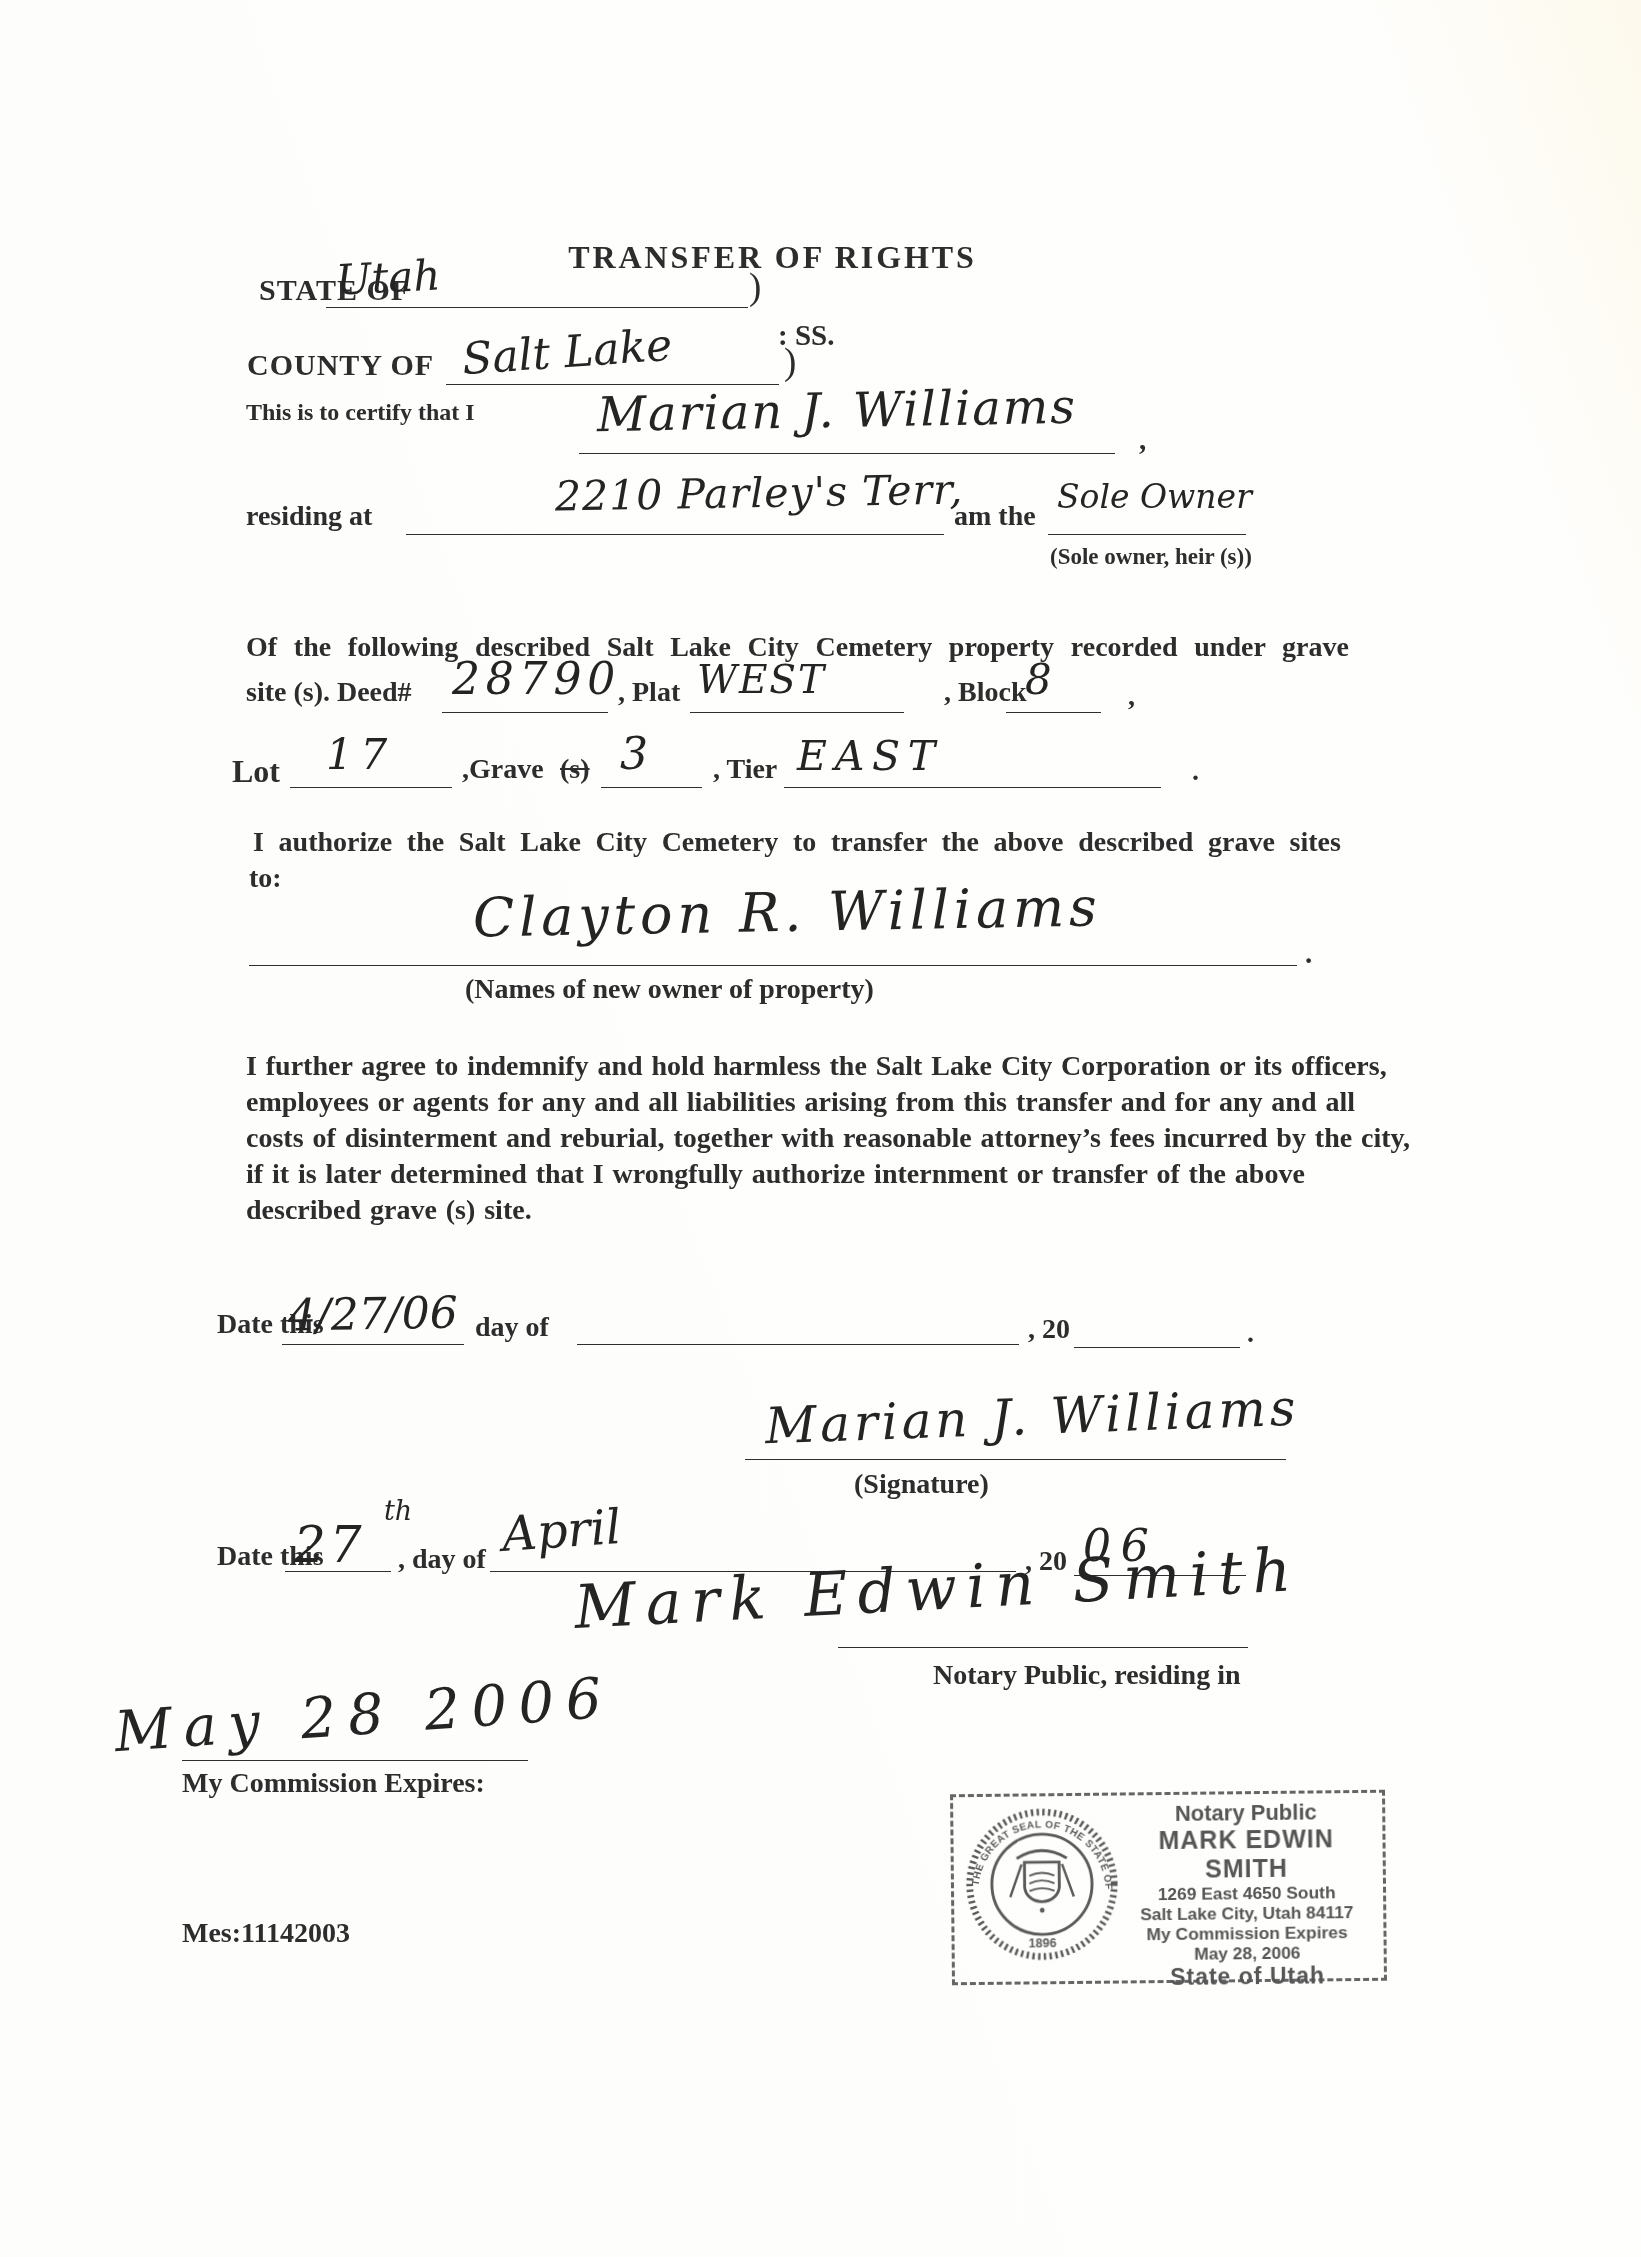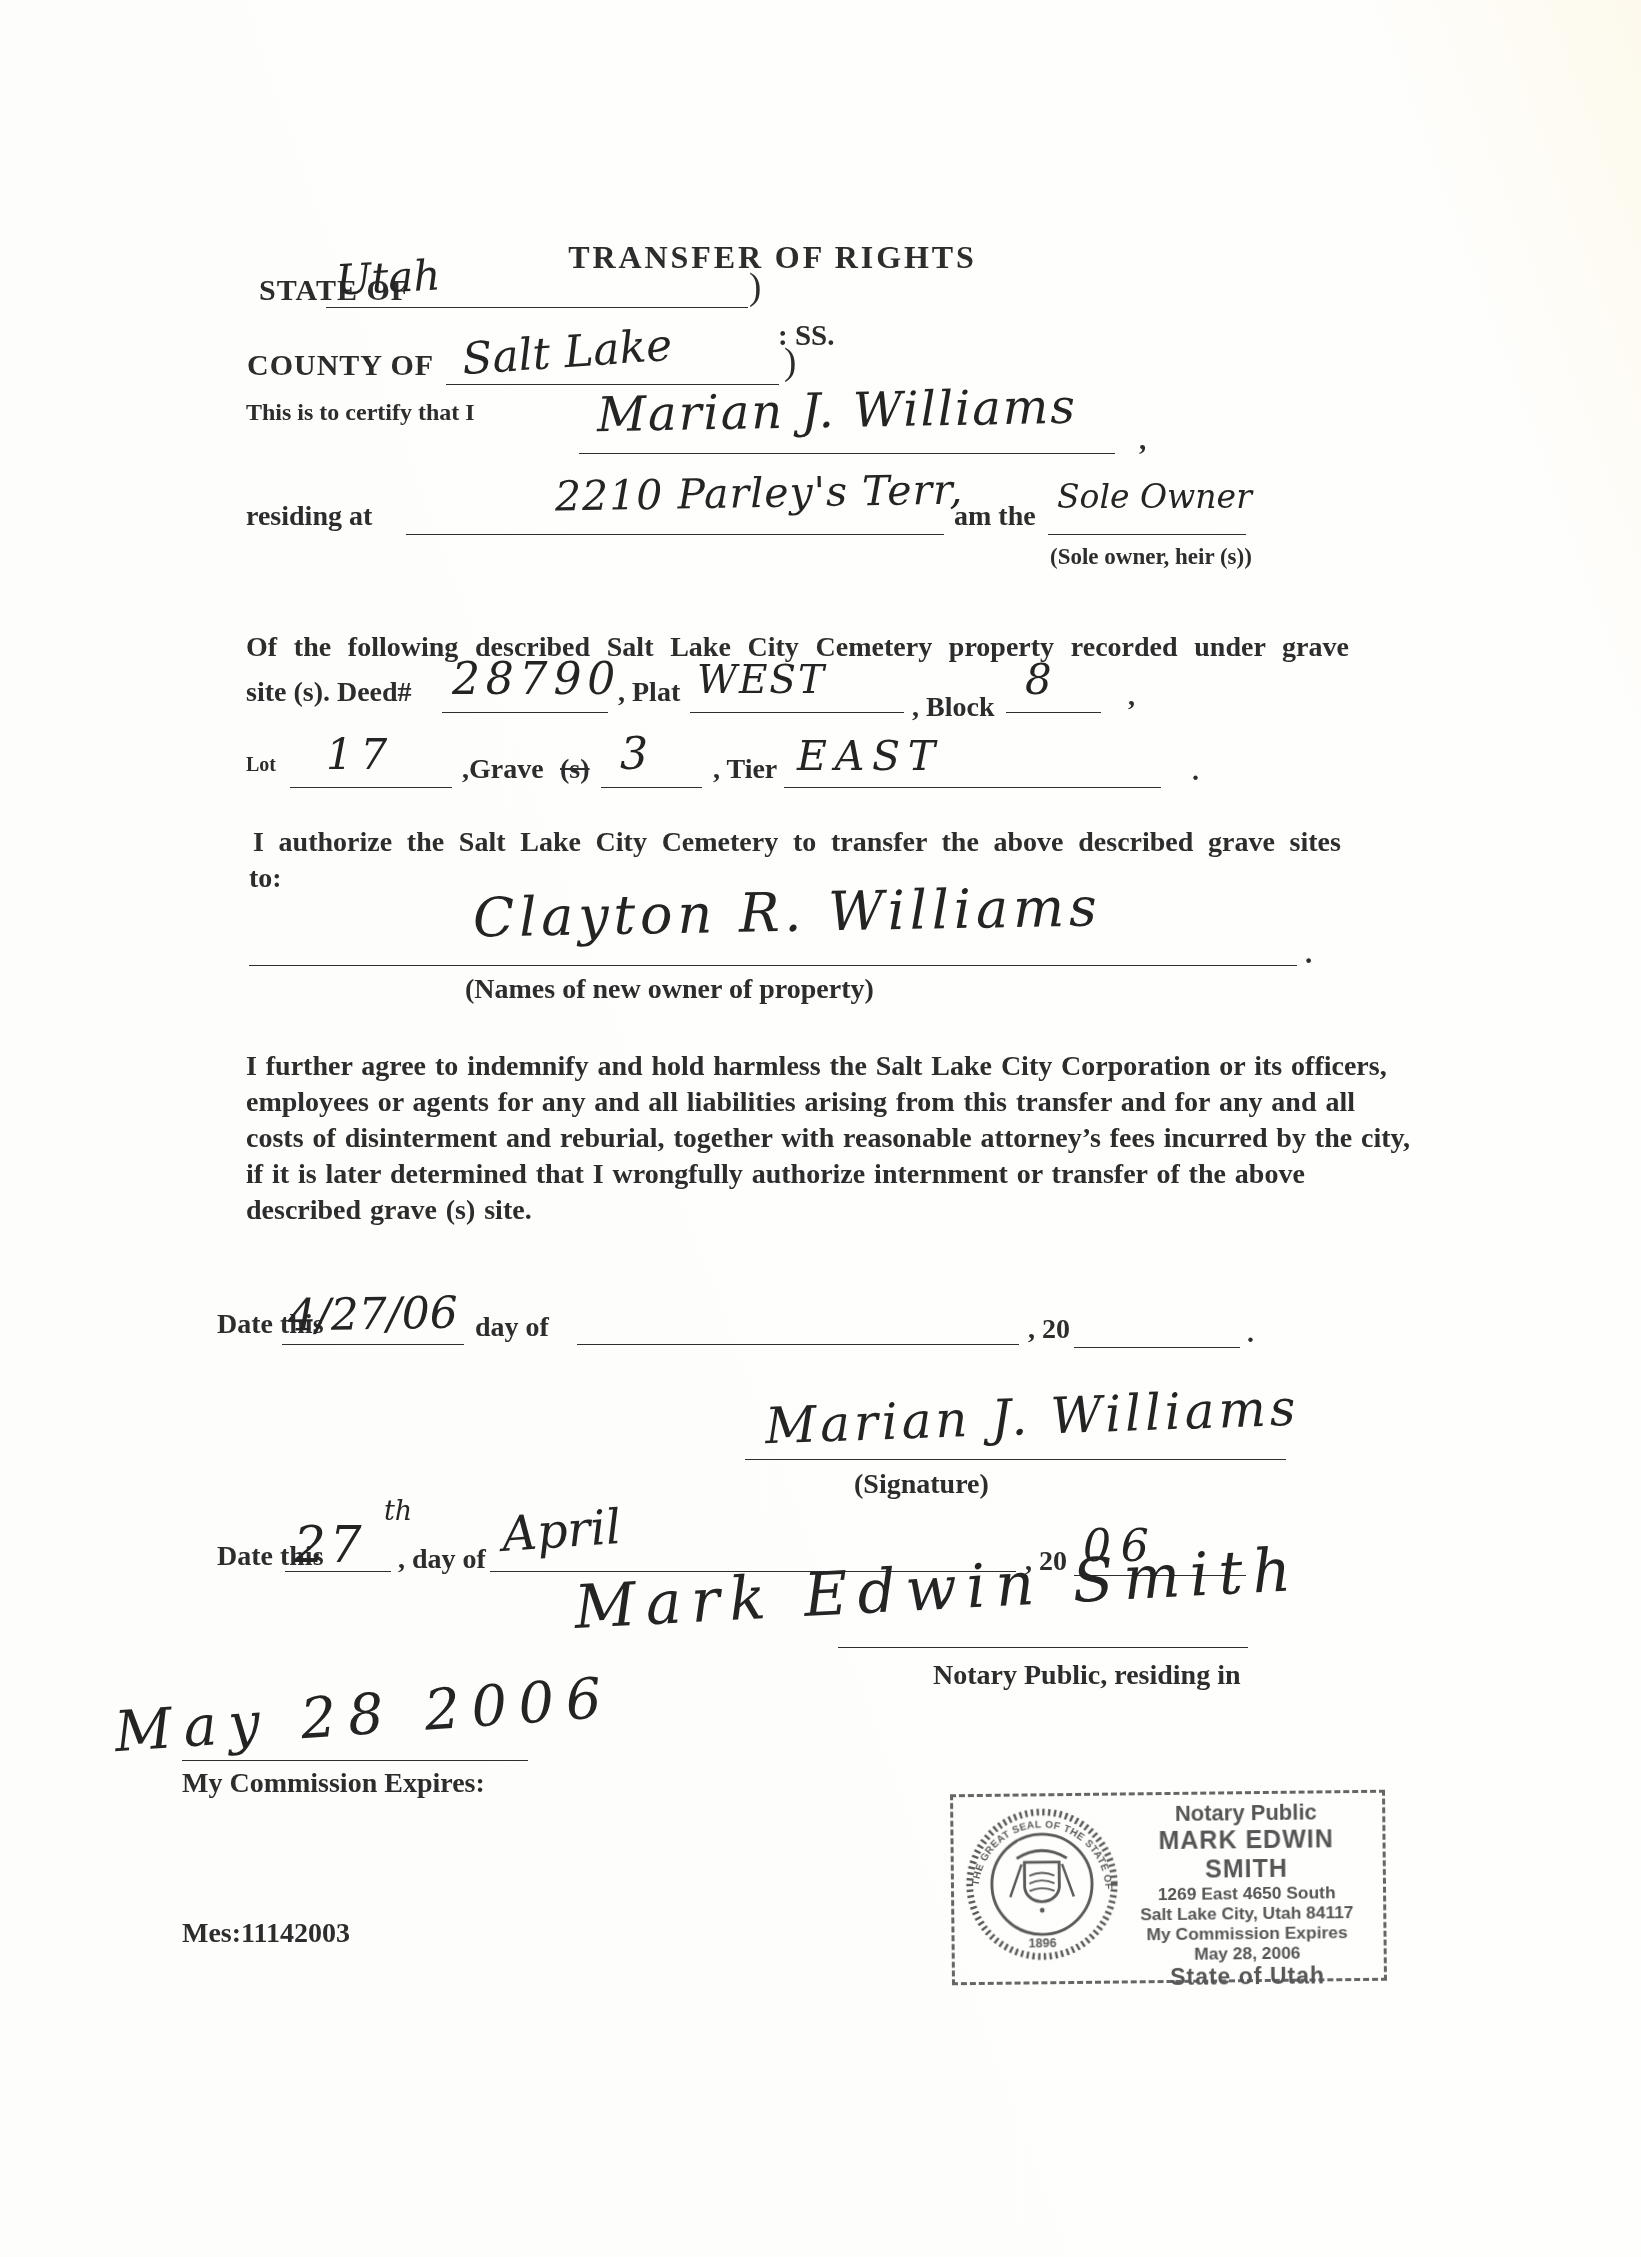--- a/index.html
+++ b/index.html
@@ -86,26 +86,26 @@
   <div class="pt" style="left:1050px;top:544px;font-size:23px;">(Sole owner, heir (s))</div>
 
   <div class="pt" style="left:246px;top:606px;font-size:28px;word-spacing:9.7px;margin-top:25px;">Of the following described Salt Lake City Cemetery property recorded under grave</div>
 
   <div class="pt" style="left:246px;top:676px;font-size:28px;">site (s). Deed#</div>
   <div class="hw" style="left:452px;top:653px;font-size:44px;letter-spacing:5.8px;">28790</div>
   <div class="bl" style="left:442px;top:670px;width:166px;height:42px;"></div>
   <div class="pt" style="left:618px;top:676px;font-size:28px;">, Plat</div>
   <div class="hw" style="left:697px;top:657px;font-size:39px;letter-spacing:1.9px;">WEST</div>
   <div class="bl" style="left:690px;top:670px;width:214px;height:42px;"></div>
-  <div class="pt" style="left:912px;top:676px;font-size:28px;margin-top:15px;">, Block</div>
+  <div class="pt" style="left:944px;top:676px;font-size:28px;">, Block</div>
   <div class="hw" style="left:1025px;top:655px;font-size:42px;">8</div>
   <div class="bl" style="left:1006px;top:670px;width:95px;height:42px;"></div>
   <div class="pt" style="left:1128px;top:680px;font-size:28px;">,</div>
 
-  <div class="pt" style="left:246px;top:753px;font-size:20px;font-family:Liberation Serif, serif;">Lot</div>
+  <div class="pt" style="left:232px;top:753px;font-size:32px;font-family:Liberation Serif, serif;">Lot</div>
   <div class="hw" style="left:326px;top:730px;font-size:42px;letter-spacing:7.7px;">17</div>
   <div class="bl" style="left:290px;top:745px;width:162px;height:42px;"></div>
   <div class="pt" style="left:462px;top:753px;font-size:28px;">,Grave</div>
   <div class="pt strike" style="left:560px;top:753px;font-size:28px;">(s)</div>
   <div class="hw" style="left:620px;top:728px;font-size:44px;">3</div>
   <div class="bl" style="left:601px;top:745px;width:101px;height:42px;"></div>
   <div class="pt" style="left:713px;top:753px;font-size:28px;">, Tier</div>
   <div class="hw" style="left:797px;top:732px;font-size:41px;letter-spacing:7.7px;">EAST</div>
   <div class="bl" style="left:784px;top:745px;width:377px;height:42px;"></div>
   <div class="pt" style="left:1192px;top:755px;font-size:28px;">.</div>

